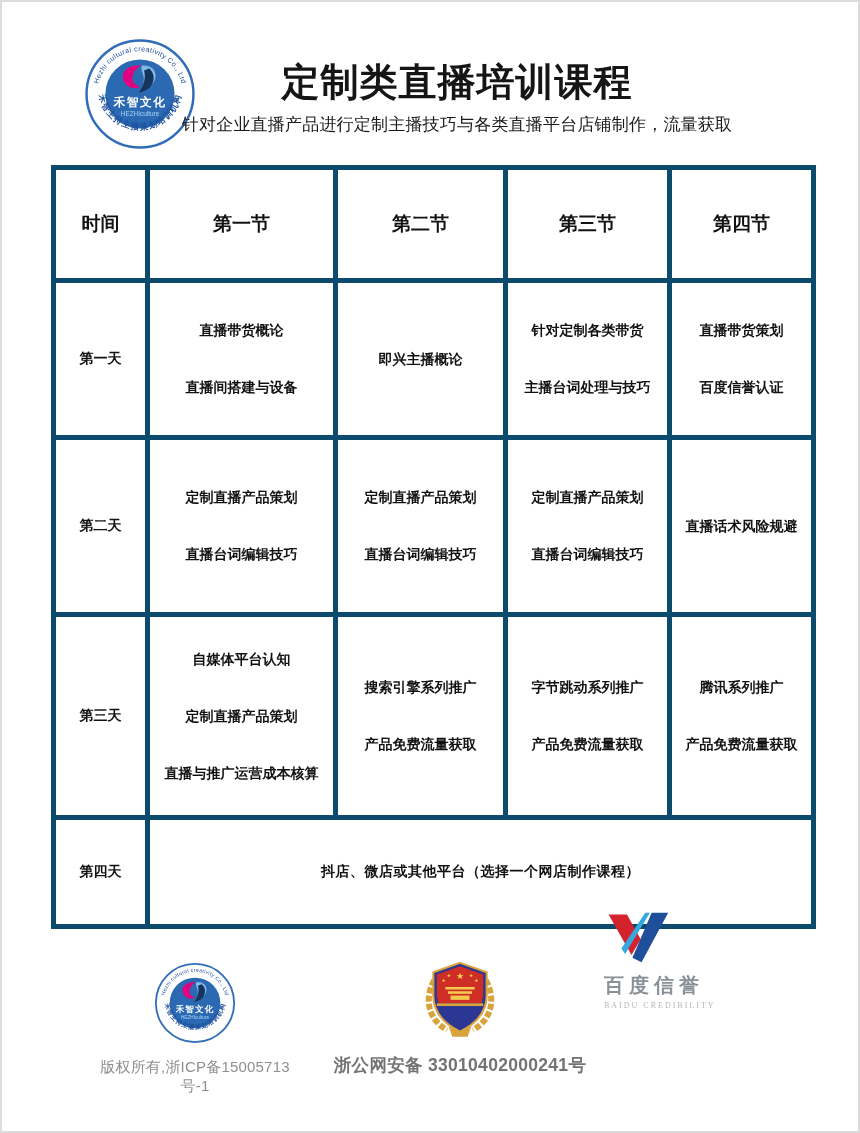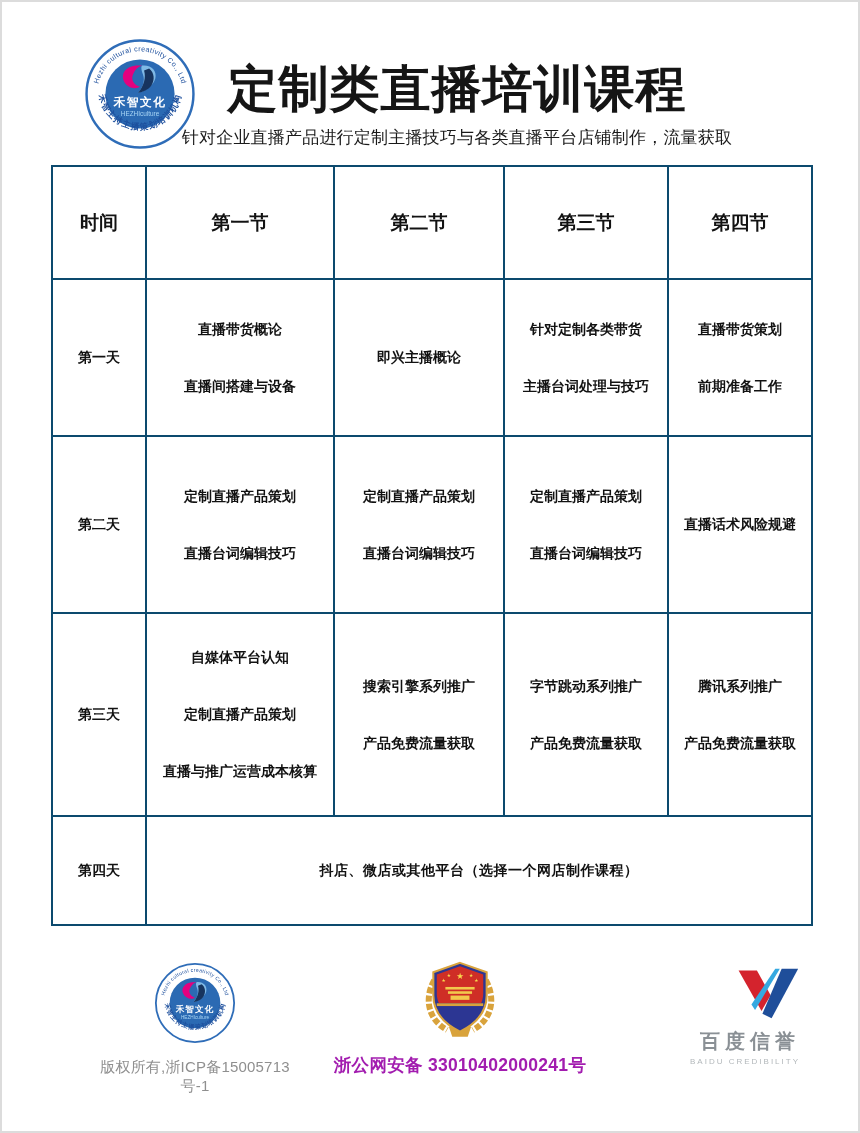--- a/index.html
+++ b/index.html
@@ -4,40 +4,40 @@
 <style>
   html,body{margin:0;padding:0;background:#f2f2f2;}
   .page{
     position:relative;width:860px;height:1133px;background:#ffffff;
     border:2px solid #dcdcdc;box-sizing:border-box;overflow:hidden;
     font-family:"Liberation Sans","DejaVu Sans",sans-serif;color:#141414;
   }
   
   .hezhi-logo-wrap{position:absolute;left:82px;top:36px;width:112px;height:112px;}
   .header-text{position:absolute;left:54px;right:0;top:60px;text-align:center;}
-  .title{font-size:50px;font-weight:900;letter-spacing:1px;color:#151515;line-height:1.1;}
+  .title{font-size:38px;font-weight:900;letter-spacing:1px;color:#151515;line-height:1.1;}
   .subtitle{margin-top:9px;font-size:17px;font-weight:normal;color:#1a1a1a;letter-spacing:0.2px;}
   
   table.course{position:absolute;left:49px;top:163px;width:760px;border-collapse:collapse;table-layout:fixed;}
   table.course th,table.course td{
-    border:2px solid #0c4a6e;text-align:center;vertical-align:middle;
+    border:5px solid #0c4a6e;text-align:center;vertical-align:middle;
     font-weight:bold;color:#121212;padding:0;
   }
   table.course th{font-size:19px;}
   table.course td{font-size:14px;}
   col.c0{width:94px;}col.c1{width:188px;}col.c2{width:170px;}col.c3{width:164px;}col.c4{width:144px;}
   tr.rh{height:113px;}tr.r1{height:157px;}tr.r2{height:177px;}tr.r3{height:203px;}tr.r4{height:109px;}
   .cl{line-height:57px;white-space:nowrap;}
   td.merged{text-align:left;padding-left:5px;font-size:18px;letter-spacing:0.5px;}
   
   .footer-left{position:absolute;left:93px;top:960px;width:200px;text-align:center;}
   .copyright{margin-top:10px;font-size:15px;color:#8f8f8f;letter-spacing:0.2px;}
   .footer-mid{position:absolute;left:330px;top:954px;width:256px;text-align:center;}
-  .police-text{margin-top:7px;font-size:17.5px;font-weight:900;color:#a21caf;letter-spacing:0.3px;}
-  .footer-right{position:absolute;left:602px;top:964px;width:196px;text-align:right;}
+  .police-text{margin-top:7px;font-size:17.5px;font-weight:900;color:#737373;letter-spacing:0.3px;}
+  .footer-right{position:absolute;left:602px;top:908px;width:196px;text-align:left;font-family:Liberation Serif, serif;}
   .baidu-name{margin-top:3px;font-size:20px;color:#8a9095;letter-spacing:5px;font-weight:bold;}
   .baidu-en{margin-top:2px;font-size:8px;color:#b3b8bb;letter-spacing:2px;}
   .baidu-cert{margin-top:9px;font-size:16.5px;font-weight:900;color:#222;letter-spacing:1.5px;}
   svg text{font-family:"Liberation Sans","DejaVu Sans",sans-serif;}
 </style>
 </head>
 <body>
 
 <div class="page">
 
@@ -90,21 +90,21 @@
       </td>
       <td>
         <div class="cl">即兴主播概论</div>
       </td>
       <td>
         <div class="cl">针对定制各类带货</div>
         <div class="cl">主播台词处理与技巧</div>
       </td>
       <td>
         <div class="cl">直播带货策划</div>
-        <div class="cl">前期准备工作</div>
+        <div class="cl">百度信誉认证</div>
       </td>
     </tr>
     <tr class="r2">
       <td>第二天</td>
       <td>
         <div class="cl">定制直播产品策划</div>
         <div class="cl">直播台词编辑技巧</div>
       </td>
       <td>
         <div class="cl">定制直播产品策划</div>

